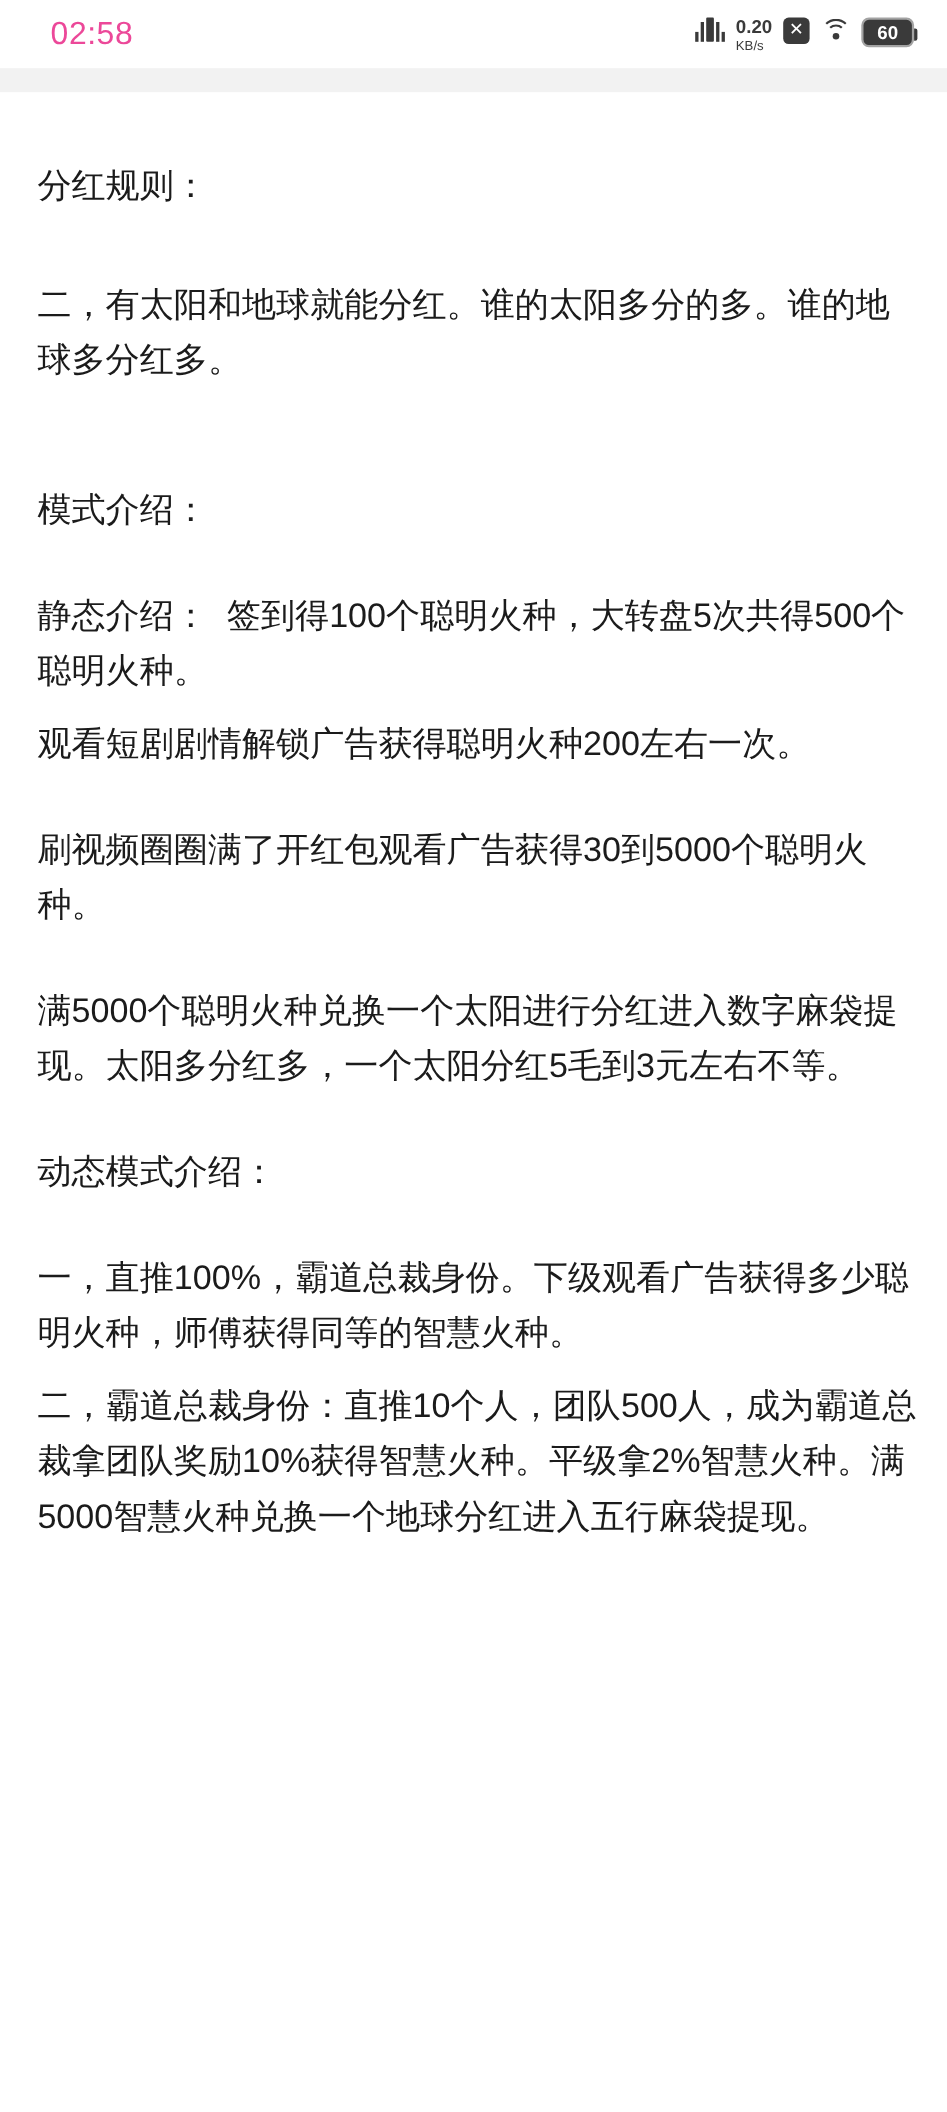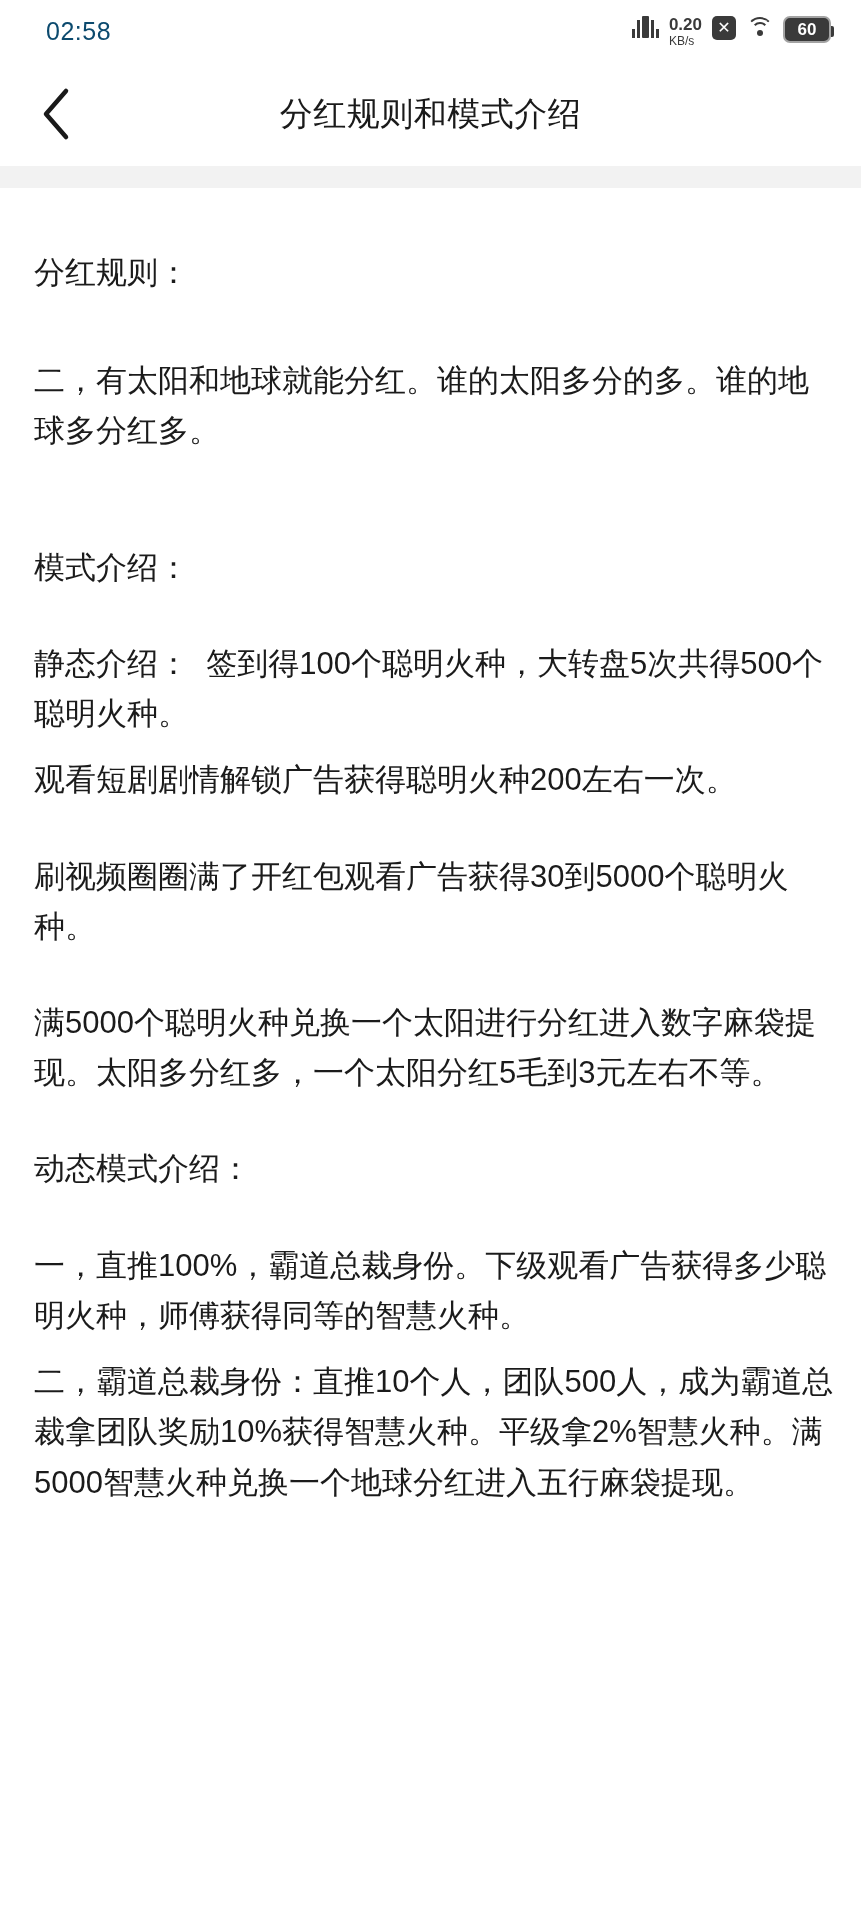--- a/index.html
+++ b/index.html
@@ -23,22 +23,22 @@
   .statusbar {
     height: 62px;
     flex: 0 0 62px;
     display: flex;
     align-items: center;
     justify-content: space-between;
     padding: 0 30px 0 46px;
     background: #ffffff;
   }
   .status-time {
-    font-size: 25px;
-    color: #0c4a6e;
+    font-size: 29px;
+    color: #ec4899;
     letter-spacing: 0.5px;
   }
   .status-right {
     display: flex;
     gap: 10px;
   }
   .vib-icon { display: flex; align-items: flex-end; gap: 2px; height: 22px; }
   .vib-icon i { display:block; width: 3px; background:#3a3a3a; }
   .vib-icon i:nth-child(1){height:9px;}
   .vib-icon i:nth-child(2){height:18px;}
@@ -172,30 +172,20 @@
           <span class="b"></span>
           <span class="c"></span>
       </div>
       <div class="battery">
         <span class="cap"></span>
         <span class="lvl">60</span>
       </div>
     </div>
   </div>
 
-  <div class="titlebar">
-    <div class="back-btn">
-      <span>
-        <svg width="34" height="54" viewBox="0 0 34 54" fill="none">
-          <path d="M27 4 L7 27 L27 50" stroke="#1a1a1a" stroke-width="4.5" stroke-linecap="round" stroke-linejoin="round"></path>
-        </svg>
-      </span>
-    </div>
-    <div class="title-text">分红规则和模式介绍</div>
-  </div>
 
   <div class="divider"></div>
 
   <div class="content">
     <div class="para">分红规则：</div>
     <div class="gap-lg"></div>
     <div class="para">二，有太阳和地球就能分红。谁的太阳多分的多。谁的地球多分红多。</div>
     <div class="gap-xl"></div>
     <div class="para">模式介绍：</div>
     <div class="gap-md"></div>

